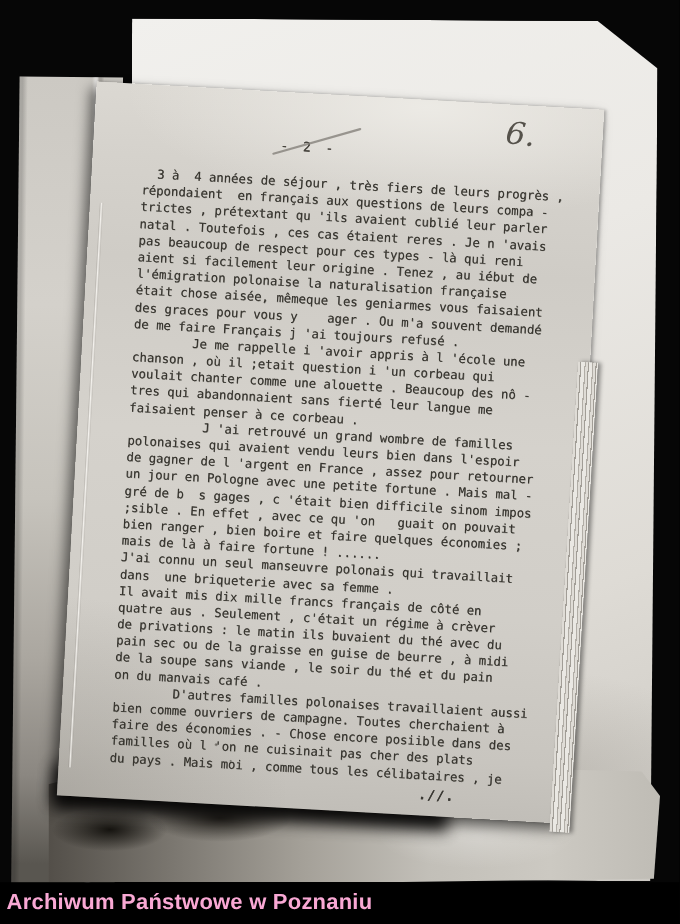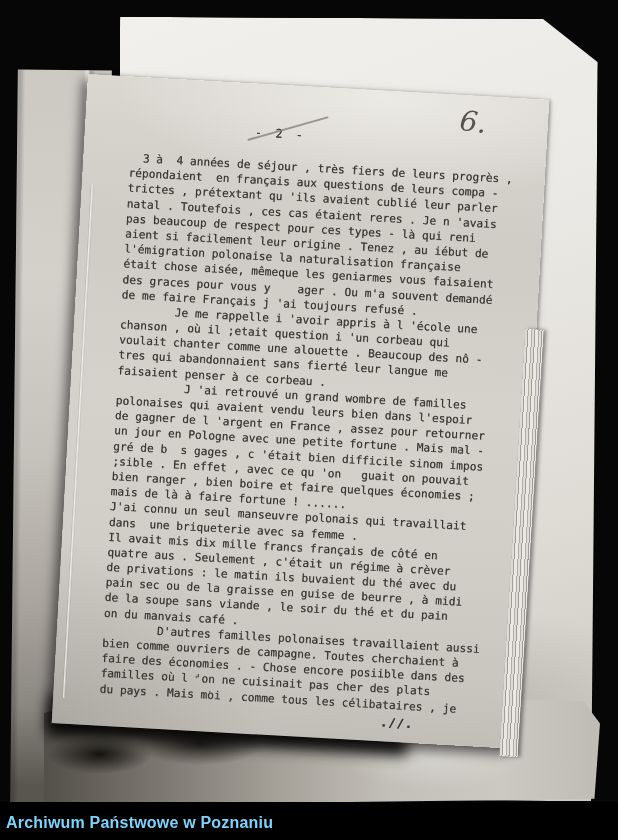--- a/index.html
+++ b/index.html
@@ -88,21 +88,21 @@
     font-size:12px;font-weight:bold;letter-spacing:1px;color:#3a3833;
     text-shadow:0 0 0.6px #3a3833;
   }
   
   .caption-bar{
     position:absolute;left:0;right:0;bottom:0;height:38px;background:#000;
   }
   .caption-text{
     position:absolute;left:6px;bottom:8px;
     font-family:"Liberation Sans",sans-serif;font-weight:bold;
-    font-size:16px;letter-spacing:0.2px;color:#7dd3fc;
+    font-size:20px;letter-spacing:0.2px;color:#f9a8d4;
   }
 </style>
 </head>
 <body>
 
 <div class="stage">
 
   <div class="left-strip"></div>
   <div class="back-page"></div>
   <div class="bottom-under"></div>

